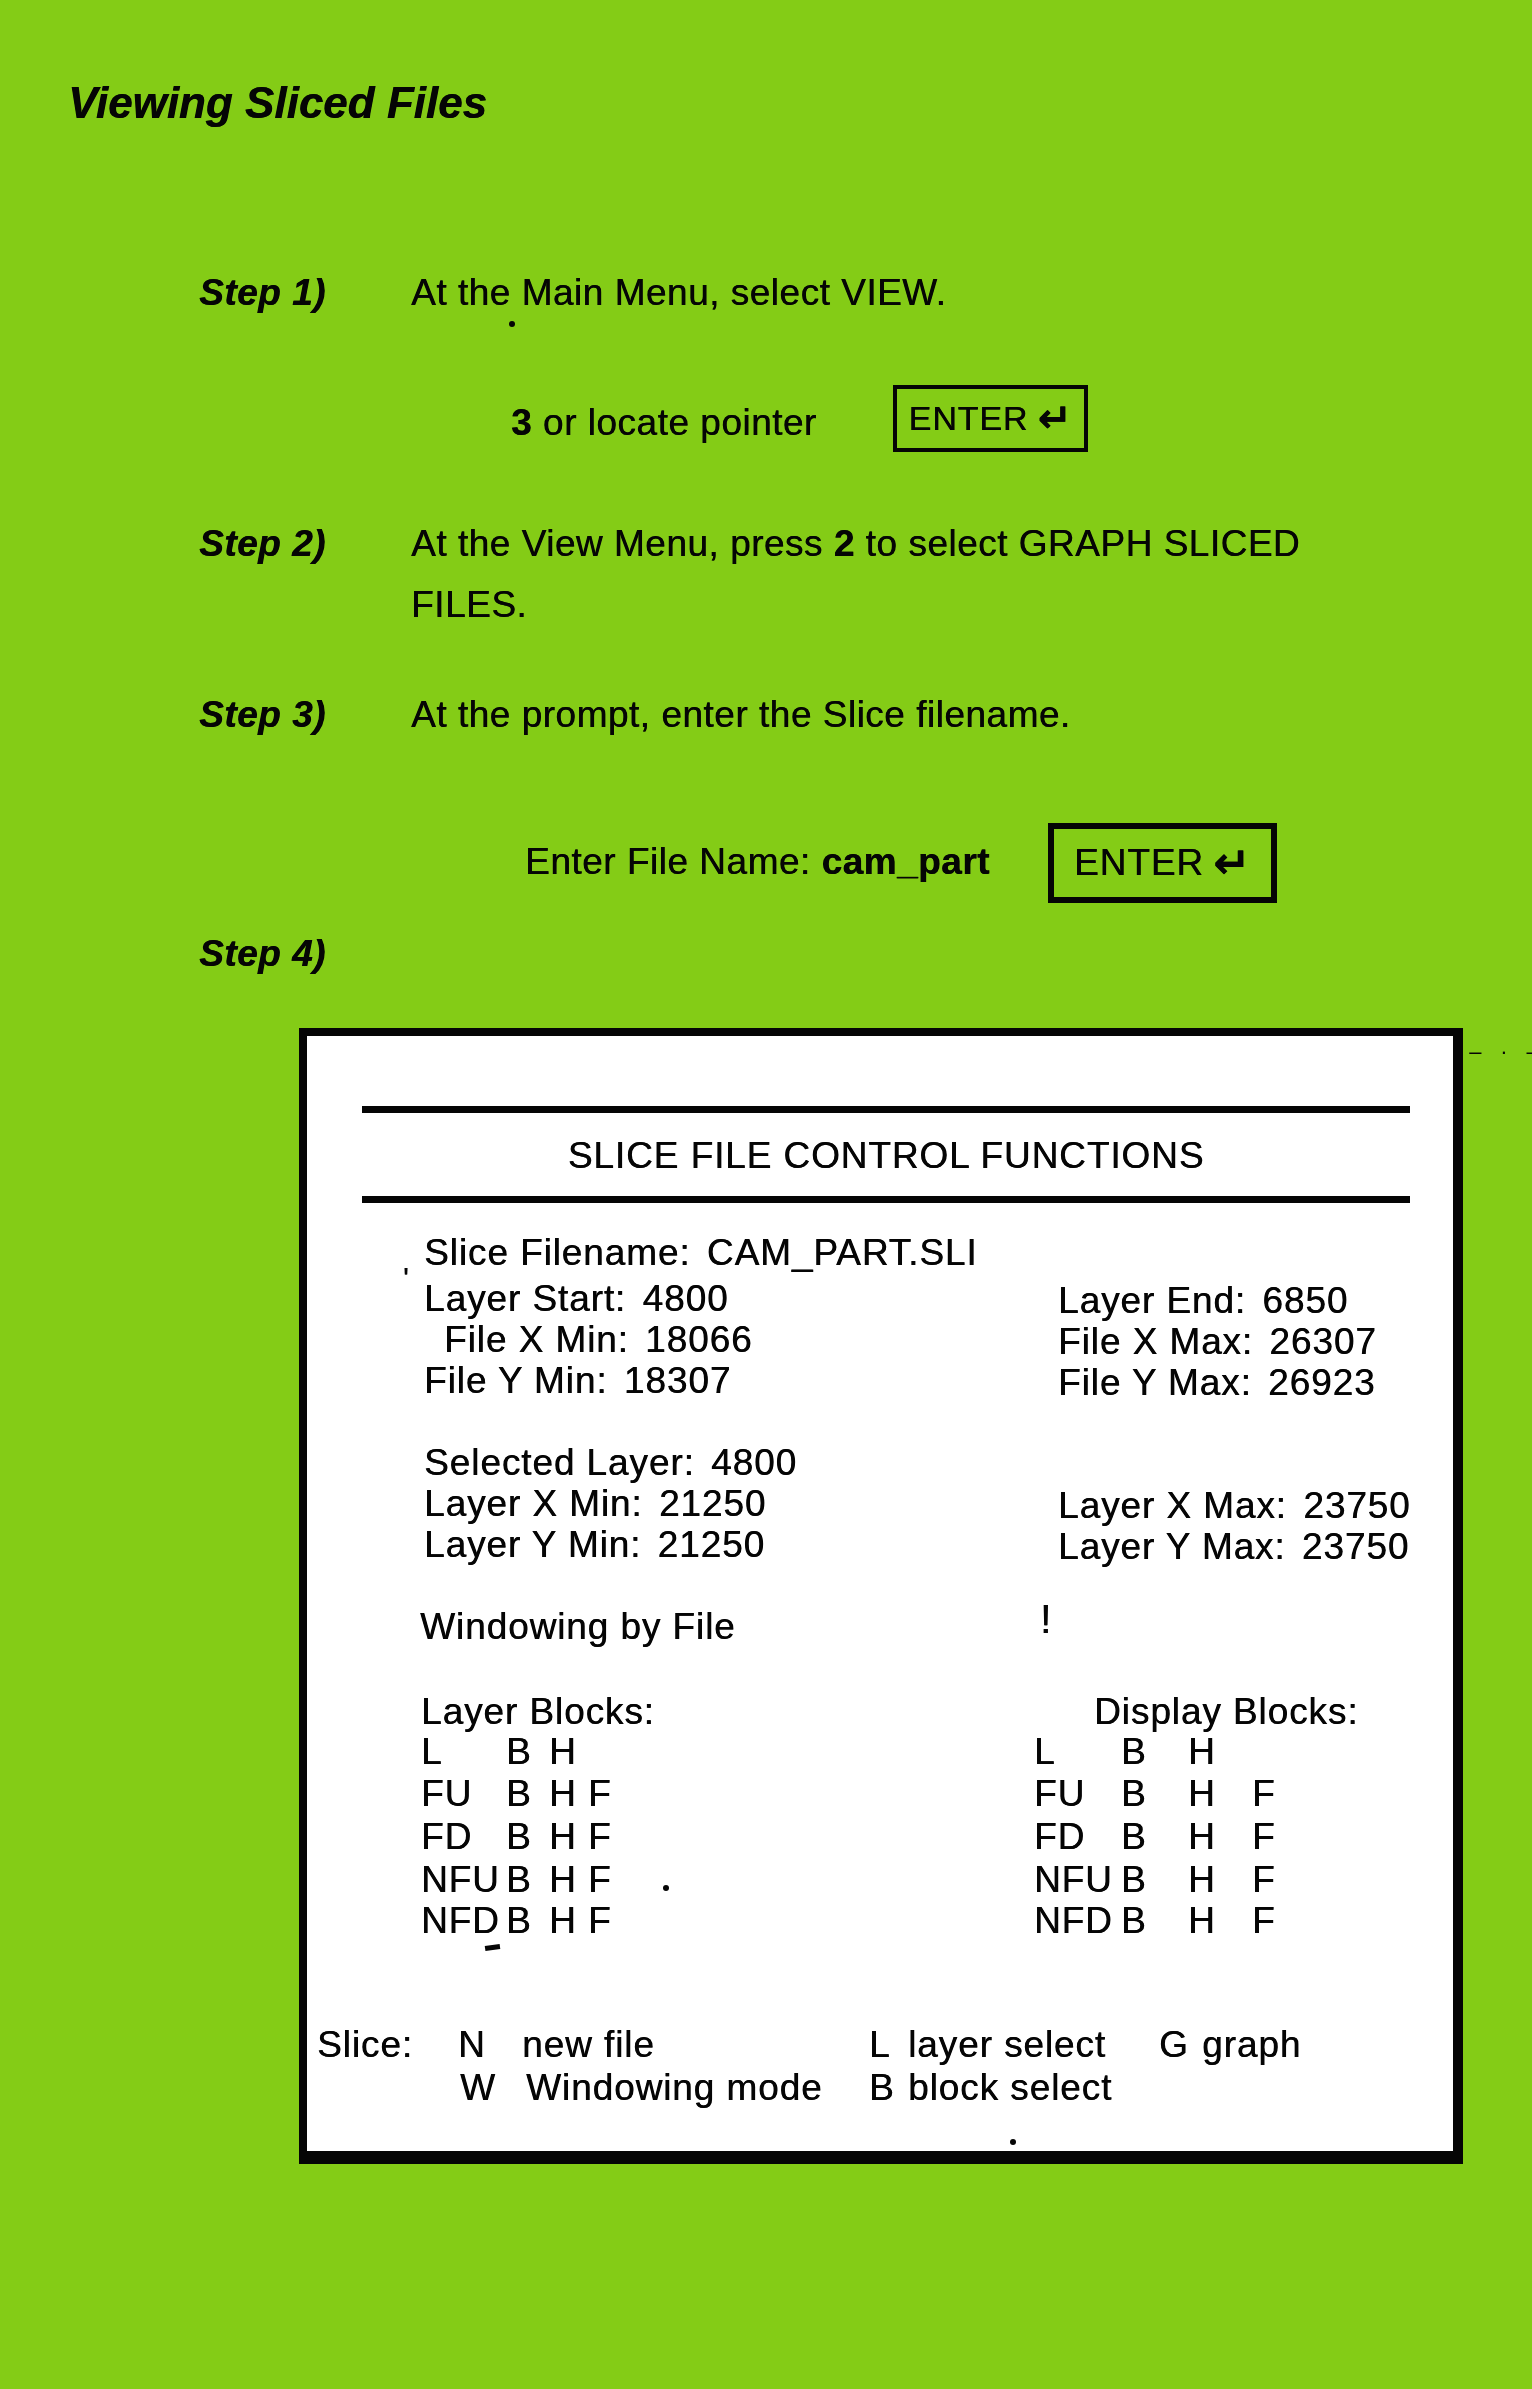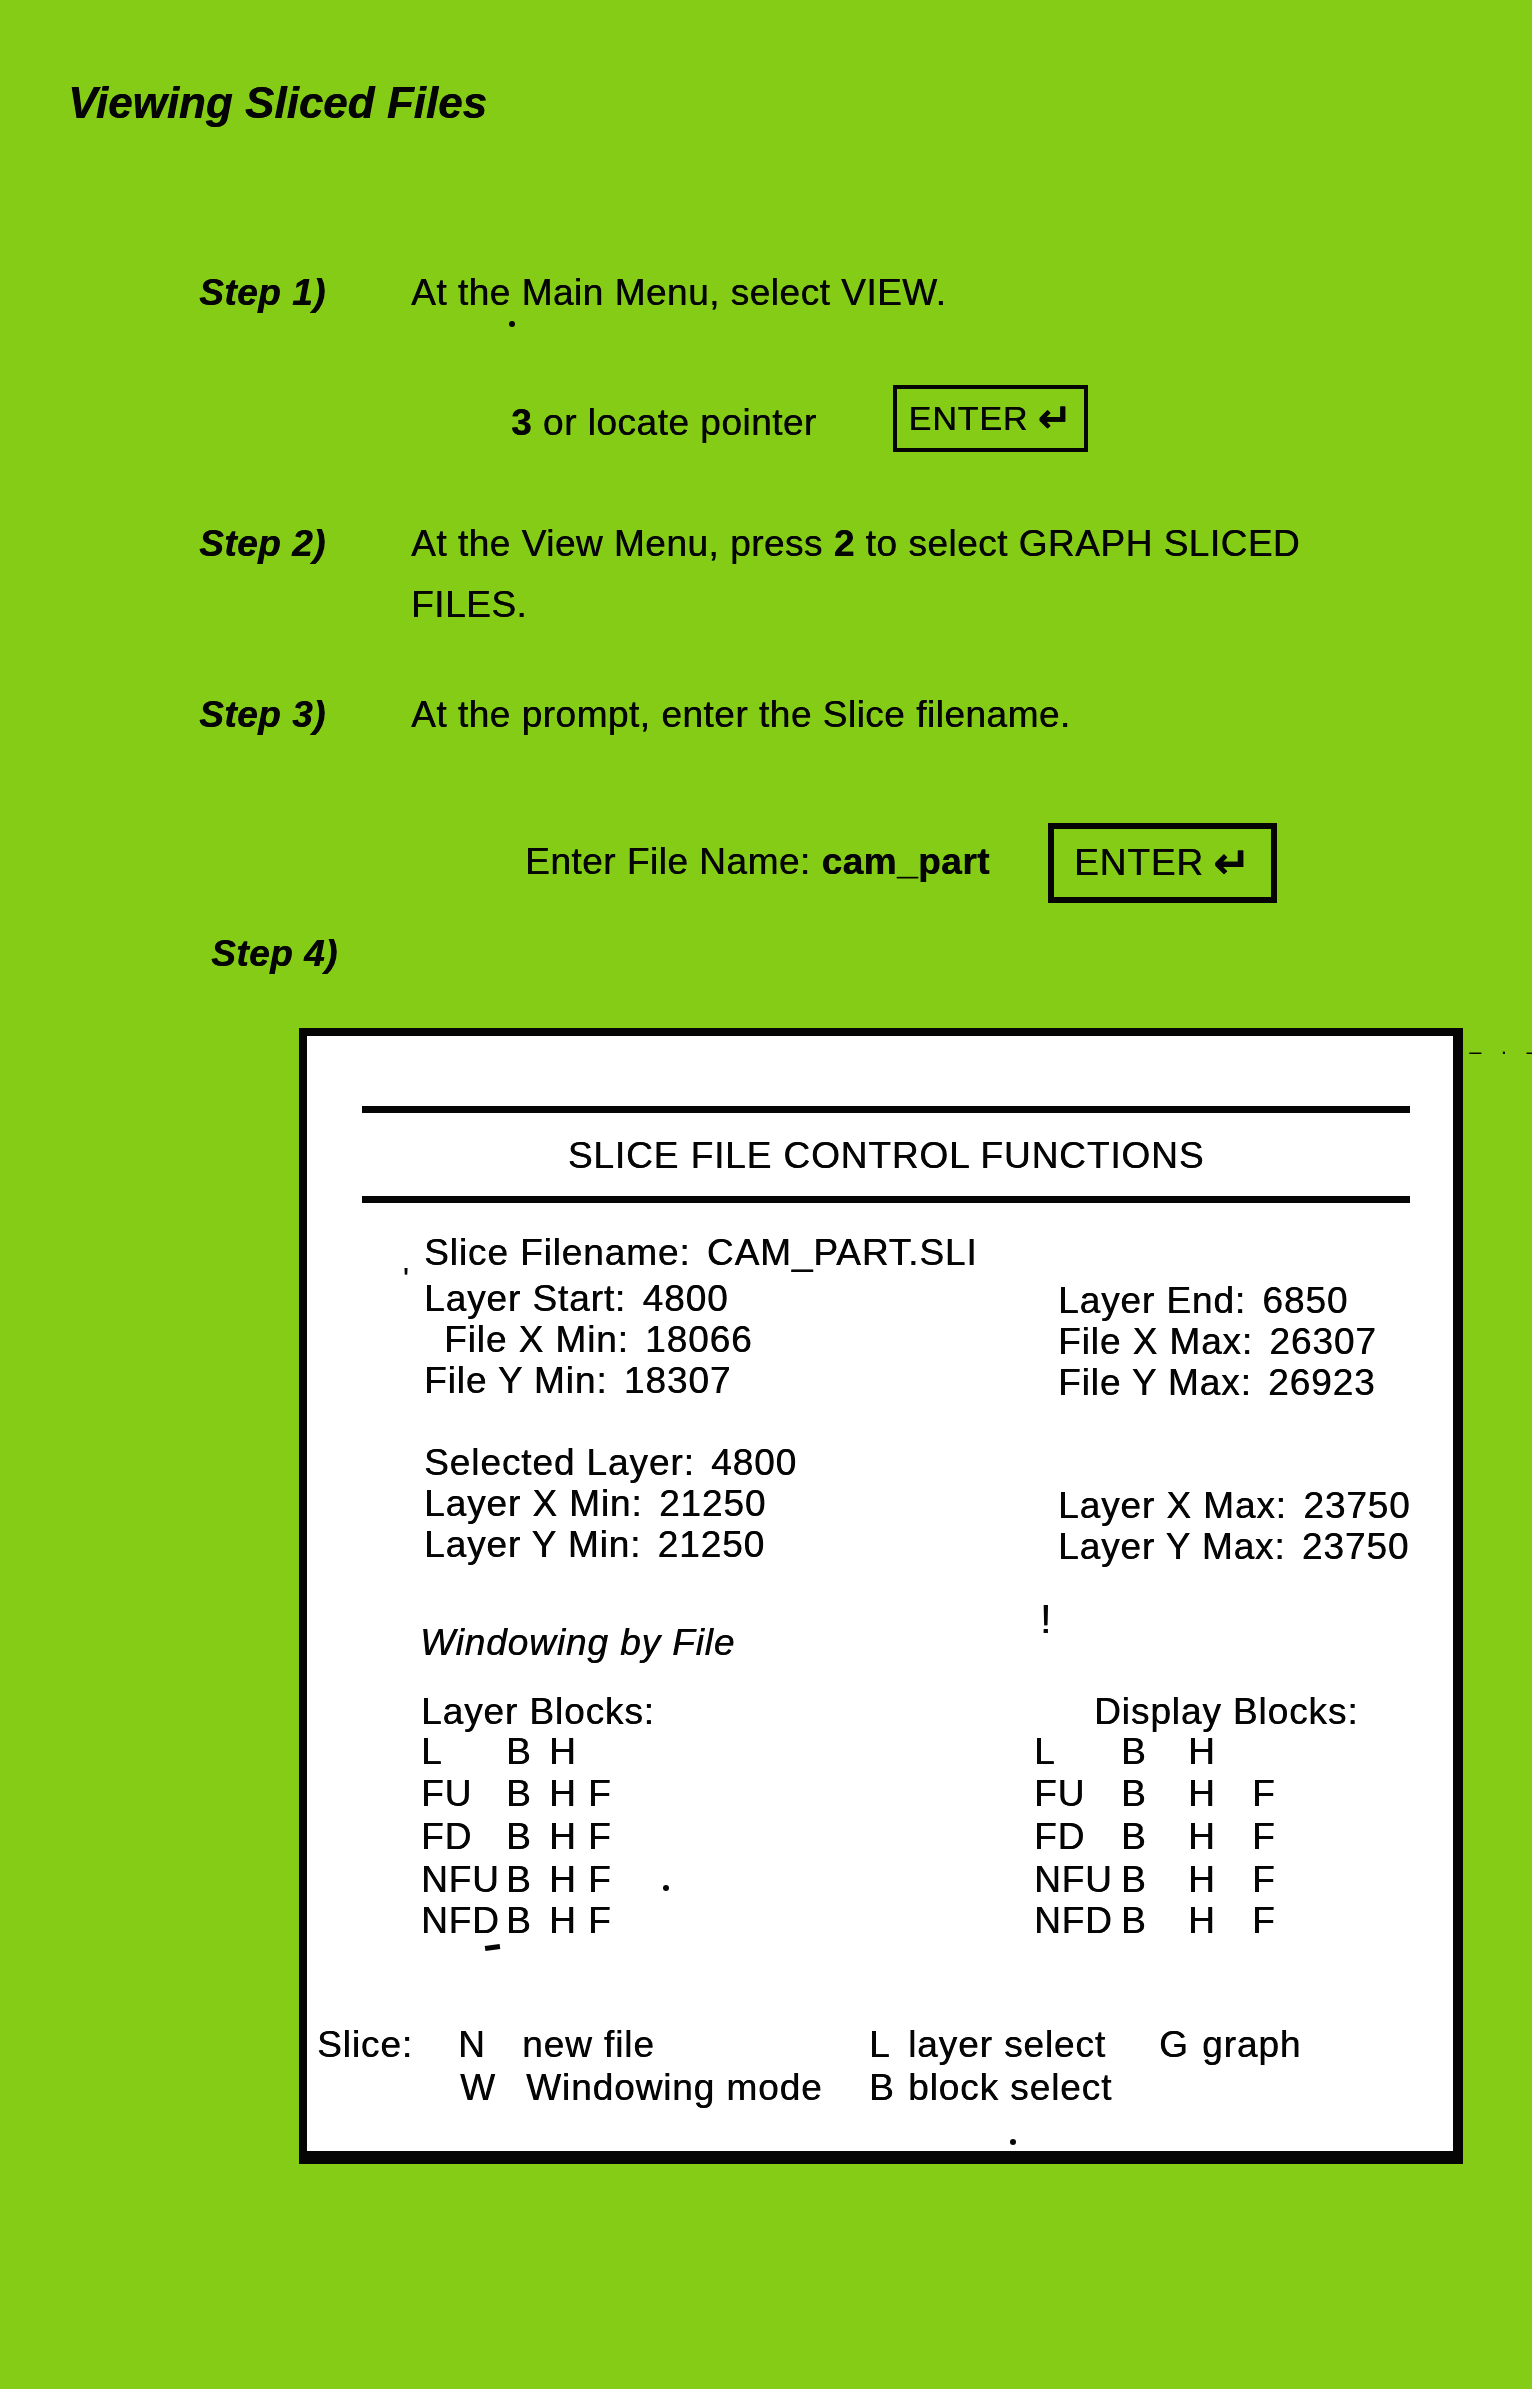--- a/index.html
+++ b/index.html
@@ -68,21 +68,21 @@
   <div class="t scan" style="left:411px;top:694px;">At the prompt, enter the Slice filename.</div>
 
   <div class="t scan" style="left:525px;top:841px;">
     <span>Enter File Name: </span><span class="b">cam_part</span>
   </div>
   <div class="key key2" style="left:1048px;top:823px;width:217px;height:68px;">
     <span>ENTER</span>
     <span class="arrow">↵</span>
   </div>
 
-  <div class="t scan steplabel" style="left:199px;top:933px;margin-left:12px;">Step 4)</div>
+  <div class="t scan steplabel" style="left:199px;top:933px;">Step 4)</div>
 
   <div class="dashes">· · ·  ·    – · – ·–  · –</div>
 
   <div class="screen">
 
     <div class="rule" style="top:70px;"></div>
     <div class="t scan screenheader">SLICE FILE CONTROL FUNCTIONS</div>
     <div class="rule" style="top:160px;"></div>
 
     <div class="mark scan" style="left:96px;top:226px;font-size:29px;">'</div>
@@ -125,21 +125,21 @@
 
     <div class="t scan" style="left:117px;top:488px;">
       <span>Layer Y Min:</span><span class="val">21250</span>
     </div>
     <div class="t scan" style="left:751px;top:490px;">
       <span>Layer Y Max:</span><span class="val">23750</span>
     </div>
 
     <div class="mark scan" style="left:733px;top:561px;font-size:40px;">!</div>
 
-    <div class="t scan" style="left:113px;top:586px;font-style:italic;">Windowing by File</div>
+    <div class="t scan" style="left:113px;top:570px;">Windowing by File</div>
 
     <div class="t scan" style="left:114px;top:655px;">Layer Blocks:</div>
     <div class="t scan" style="left:787px;top:655px;">Display Blocks:</div>
 
     <div class="t scan brow" style="left:114px;top:695px;">
       <span class="lc0">L</span><span class="lc1">B</span><span class="lc2">H</span><span></span>
     </div>
     <div class="t scan brow" style="left:114px;top:737px;">
       <span class="lc0">FU</span><span class="lc1">B</span><span class="lc2">H</span><span>F</span>
     </div>

